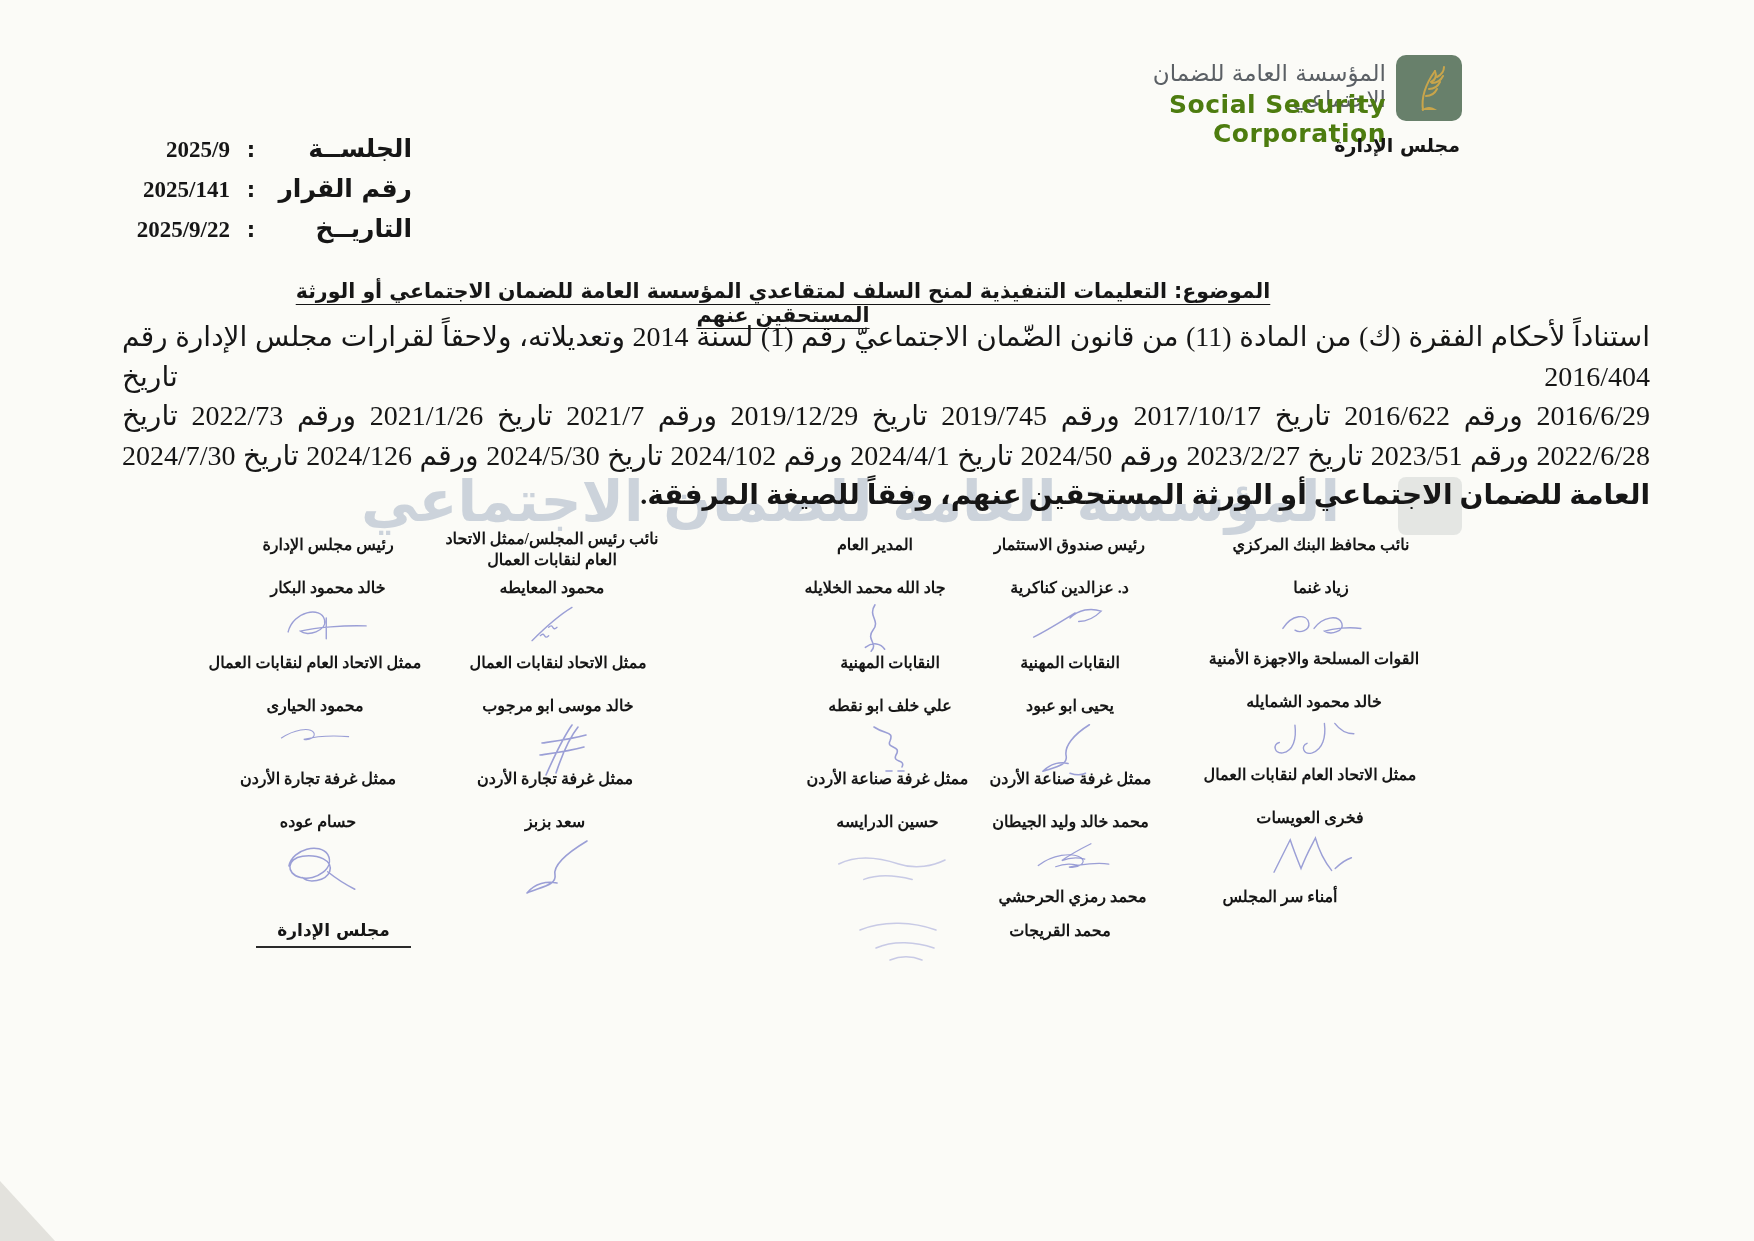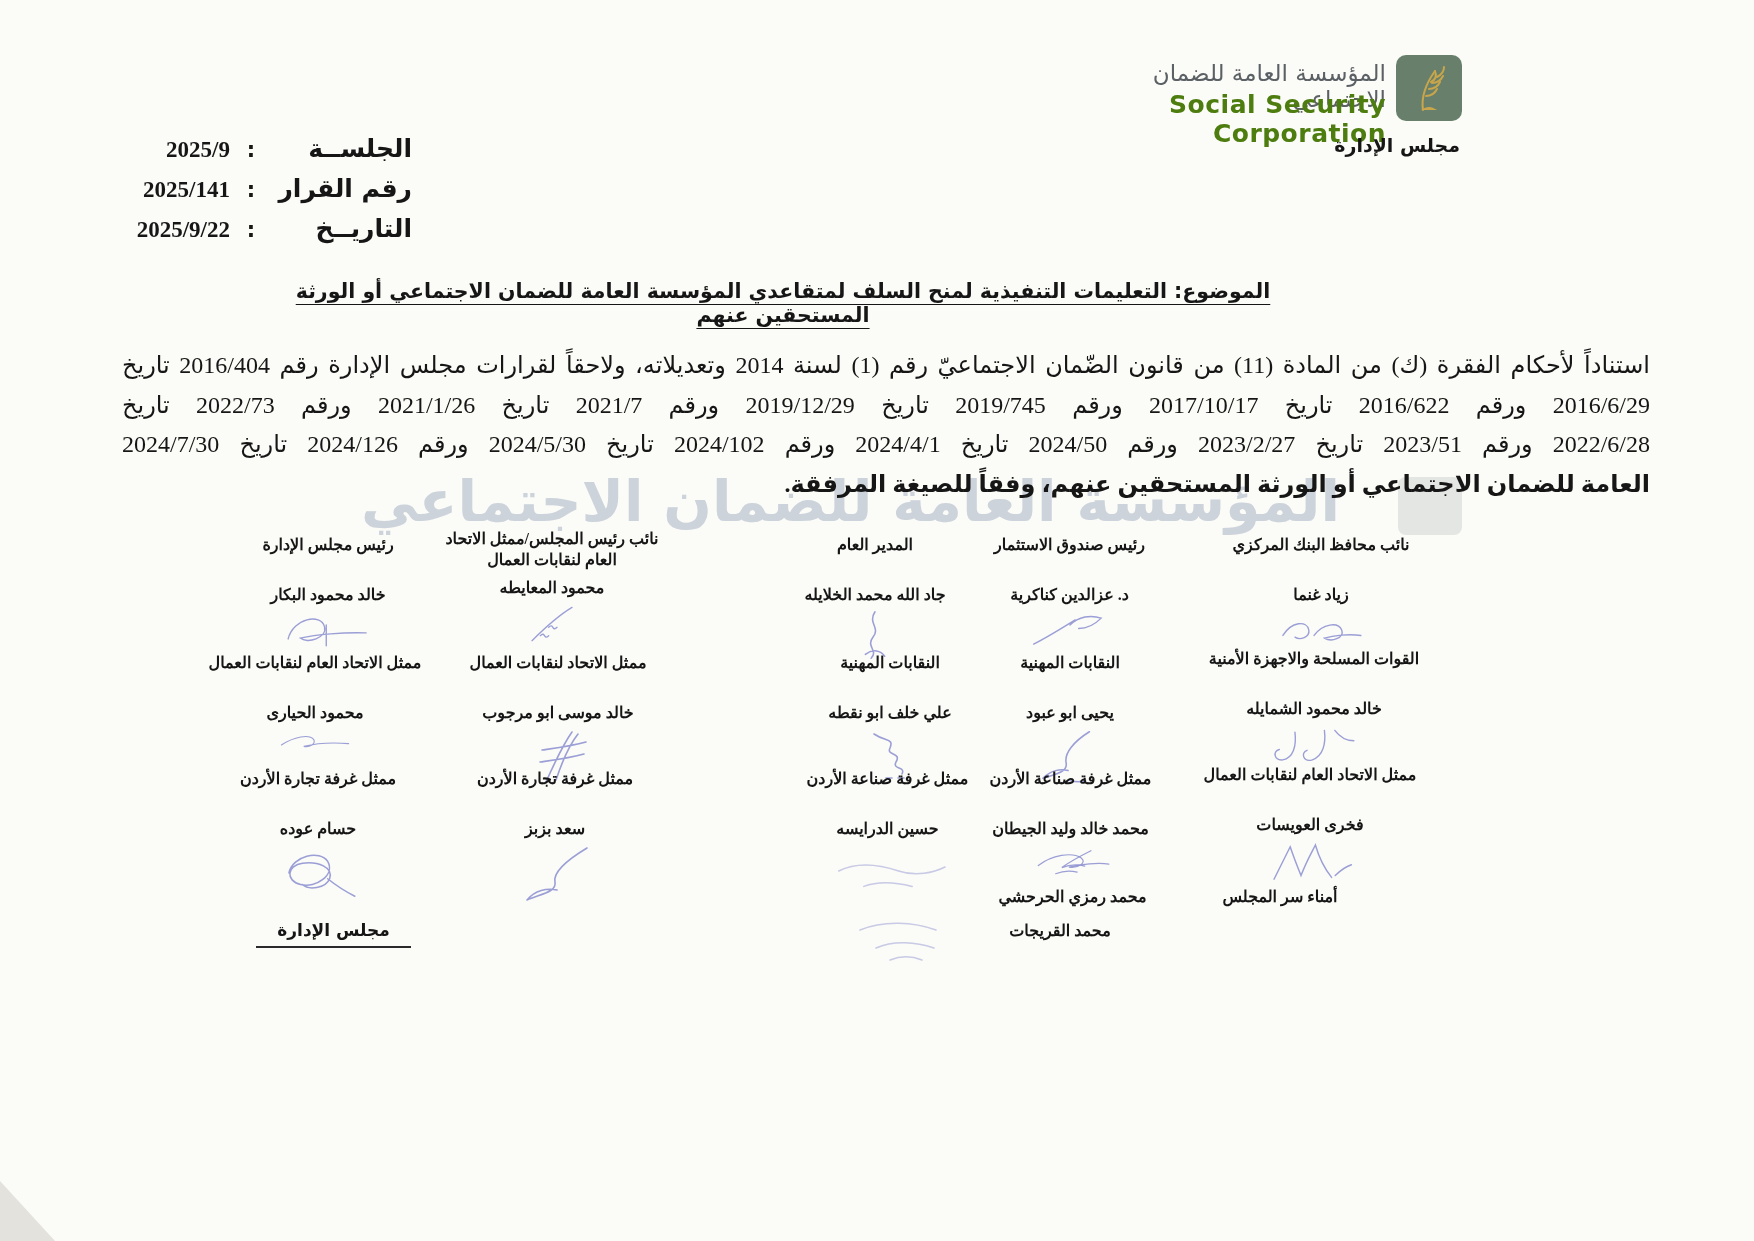--- a/index.html
+++ b/index.html
@@ -23,36 +23,36 @@
   .meta-row{display:flex;direction:rtl;align-items:baseline;margin-bottom:11px;font-weight:bold;}
   .meta-label{min-width:140px;font-size:25px;}
   .meta-colon{width:42px;text-align:center;font-size:21px;}
   .meta-value{direction:ltr;min-width:112px;text-align:right;font-size:23px;
     font-family:"Liberation Serif",serif;}
   
   .subject{position:absolute;left:238px;top:279px;width:1090px;text-align:center;direction:rtl;
     font-size:20.5px;font-weight:bold;z-index:2;}
   .subject span{text-decoration:underline;text-underline-offset:6px;text-decoration-thickness:1.4px;}
   
-  .bodytext{position:absolute;left:122px;top:346px;width:1528px;direction:rtl;z-index:2;
-    font-size:24px;line-height:39.5px;}
+  .bodytext{position:absolute;left:122px;top:317px;width:1528px;direction:rtl;z-index:2;
+    font-size:28px;line-height:39.5px;}
   .bline{text-align:justify;text-align-last:justify;}
   .bline.bold{font-weight:bold;}
   .bline.last{text-align:center;text-align-last:right;font-weight:bold;}
   
   .watermark{position:absolute;left:150px;top:468px;width:1190px;direction:rtl;z-index:0;
     font-size:57px;font-weight:bold;color:#ccd3db;white-space:nowrap;letter-spacing:1px;
     font-family:"DejaVu Sans",sans-serif;text-align:right;}
   .wm-square{position:absolute;left:1398px;top:477px;width:64px;height:58px;background:#d2d6d3;
     border-radius:8px;opacity:.55;z-index:0;}
   
   .cell{position:absolute;text-align:center;direction:rtl;font-weight:bold;font-size:16px;
     z-index:2;font-family:Liberation Serif, serif;}
   .cell .t{line-height:21px;}
-  .cell .n{margin-top:30px;}
+  .cell .n{margin-top:23px;}
   .cell svg{display:block;margin:2px auto 0;}
   .mark{stroke:#8a8ed0;fill:none;stroke-width:1.6;stroke-linecap:round;opacity:.85;}
   .mark.faint{opacity:.45;}
   .sec-sig{position:absolute;z-index:2;}
   .footer-board{position:absolute;left:256px;top:920px;width:155px;text-align:center;direction:rtl;
     font-size:17px;font-weight:bold;z-index:2;font-family:"DejaVu Sans",sans-serif;
     border-bottom:2px solid #2a2a2a;padding-bottom:6px;}
   .corner-fold{position:absolute;left:0;bottom:0;width:0;height:0;z-index:3;
     border-left:55px solid #dddcd6;border-top:60px solid transparent;opacity:.8;}
 </style>

